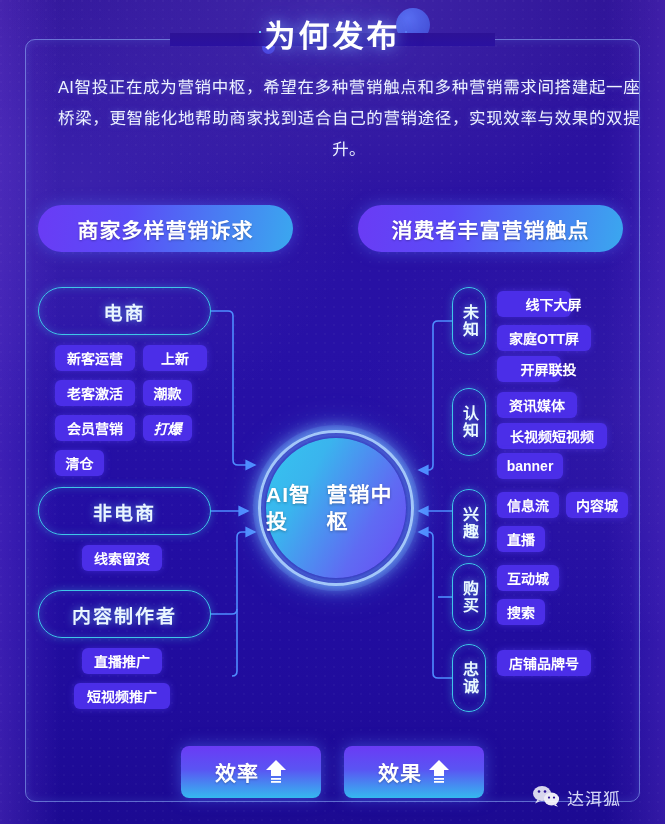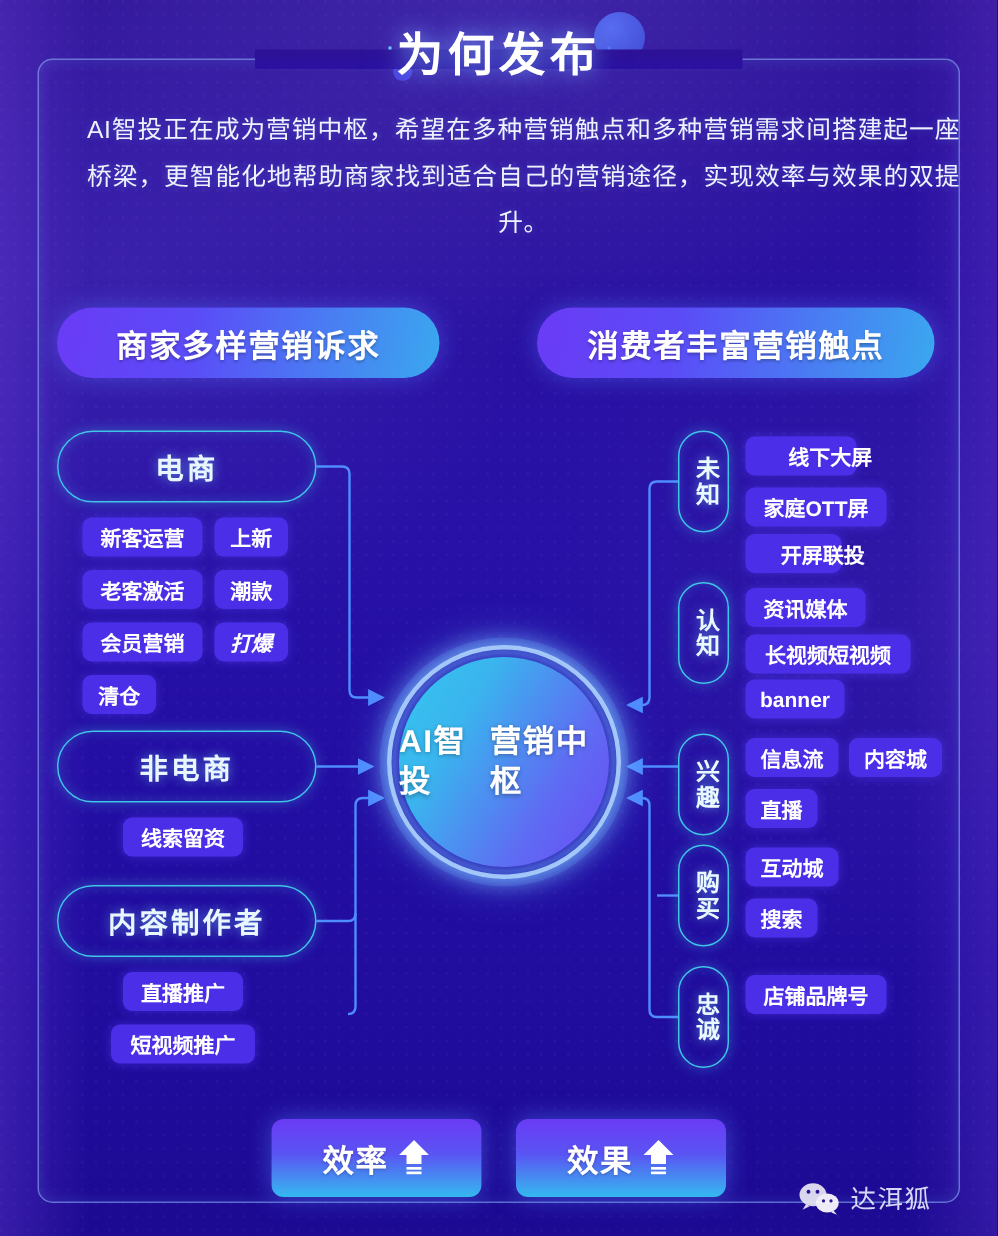--- a/index.html
+++ b/index.html
@@ -184,21 +184,21 @@
     box-shadow: 0 0 16px rgba(90,130,255,.5);
   }
   .bbtn .lbl { font-size: 21px; font-weight: bold; color: #fff; letter-spacing: 1px;
     text-shadow: 0 1px 2px rgba(0,0,0,.25); }
   #btn-efficiency { left: 181px; top: 746px; }
   #btn-effect     { left: 344px; top: 746px; }
 
   
   .watermark {
     position: absolute; left: 532px; top: 785px;
-    display: flex; align-items: flex-end; gap: 7px;
+    display: flex; align-items: flex-start; gap: 7px;
     opacity: .92;
   }
   .watermark .wm-label { font-size: 17px; color: #e6e9ff; letter-spacing: 1px; }
 </style>
 </head>
 <body>
 
 <div id="stage">
 
   <div class="sheen-l"></div>
@@ -251,21 +251,21 @@
       <path d="M452,678 L438,678 Q433,678 433,673 L433,537 Q433,532 428,532 L419,532" marker-end="url(#arrL)"></path>
       <path d="M452,597 L438,597"></path>
     </g>
   </svg>
 
   <div class="grp-pill" id="grp-ecom">电商</div>
   <div class="grp-pill" id="grp-nonecom">非电商</div>
   <div class="grp-pill" id="grp-creator">内容制作者</div>
 
   <div class="chip" style="left:55px;  top:345px; width:80px;">新客运营</div>
-  <div class="chip" style="left:143px; top:345px; width:49px;">上新</div>
+  <div class="chip" style="left:143px; top:345px; width:64px;">上新</div>
   <div class="chip" style="left:55px;  top:380px; width:80px;">老客激活</div>
   <div class="chip" style="left:143px; top:380px; width:49px;">潮款</div>
   <div class="chip" style="left:55px;  top:415px; width:80px;">会员营销</div>
   <div class="chip" style="left:143px; top:415px; width:49px;font-style:italic;">打爆</div>
   <div class="chip" style="left:55px;  top:450px; width:49px;">清仓</div>
 
   <div class="chip" style="left:82px;  top:545px; width:80px;">线索留资</div>
 
   <div class="chip" style="left:82px;  top:648px; width:80px;">直播推广</div>
   <div class="chip" style="left:74px;  top:683px; width:96px;">短视频推广</div>

